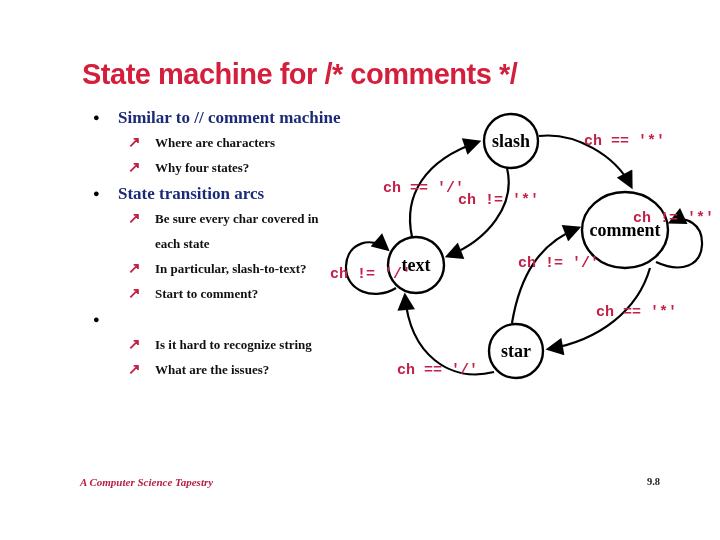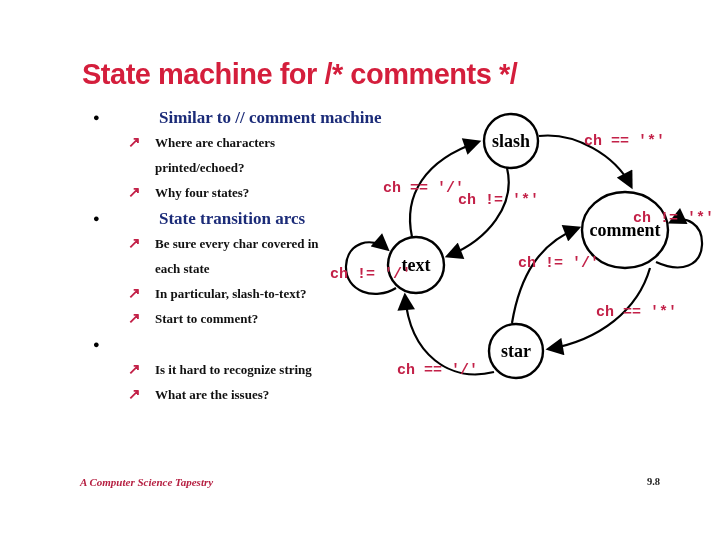--- a/index.html
+++ b/index.html
@@ -14,21 +14,21 @@
     color:#d41e3c;white-space:nowrap;
   }
   .bullets{position:absolute;left:85px;top:104px;width:320px;}
   .row{display:flex;align-items:flex-start;}
   .row.l1{margin-top:1px;}
   .dot{
     width:33px;flex:0 0 33px;text-align:left;padding-left:8px;box-sizing:border-box;
     font-size:11px;line-height:25px;color:#000;
   }
   .t1{
-    font-size:17px;line-height:25px;font-weight:700;color:#1b2b78;white-space:nowrap;margin-left:41px;
+    font-size:17px;line-height:25px;font-weight:700;color:#1b2b78;white-space:nowrap;
   }
   .row.l2{margin-left:43px;}
   .arr{
     width:27px;flex:0 0 27px;font-size:15px;line-height:25px;font-weight:700;color:#c32148;
   }
   .t2{font-size:13px;line-height:25px;font-weight:700;color:#111;}
   .t2 div{white-space:nowrap;}
   .diagram{position:absolute;left:0;top:0;pointer-events:none;}
   .edge{fill:none;stroke:#000;stroke-width:2.2px;}
   .state{fill:#fff;stroke:#000;stroke-width:2.4px;}
@@ -61,21 +61,20 @@
   <div class="bullets">
 
     <div class="row l1">
       <span class="dot">●</span>
       <span class="t1">Similar to // comment machine</span>
     </div>
     <div class="row l2">
       <span class="arr">↗</span>
       <div class="t2">
         <div>Where are characters</div>
-        <div>printed/echoed?</div>
       </div>
     </div>
     <div class="row l2">
       <span class="arr">↗</span>
       <div class="t2">
         <div>Why four states?</div>
       </div>
     </div>
 
     <div class="row l1">

